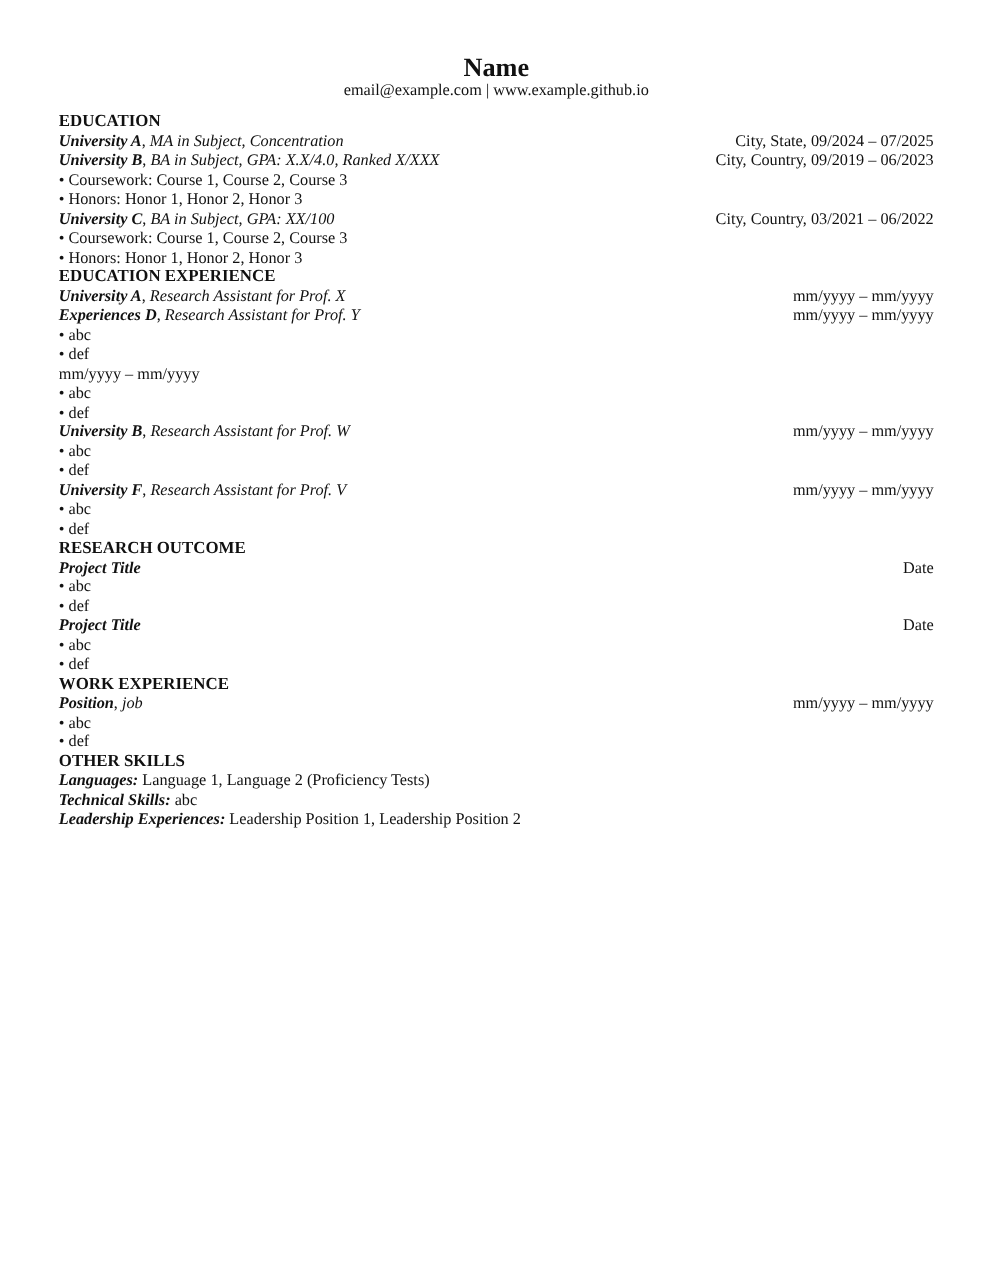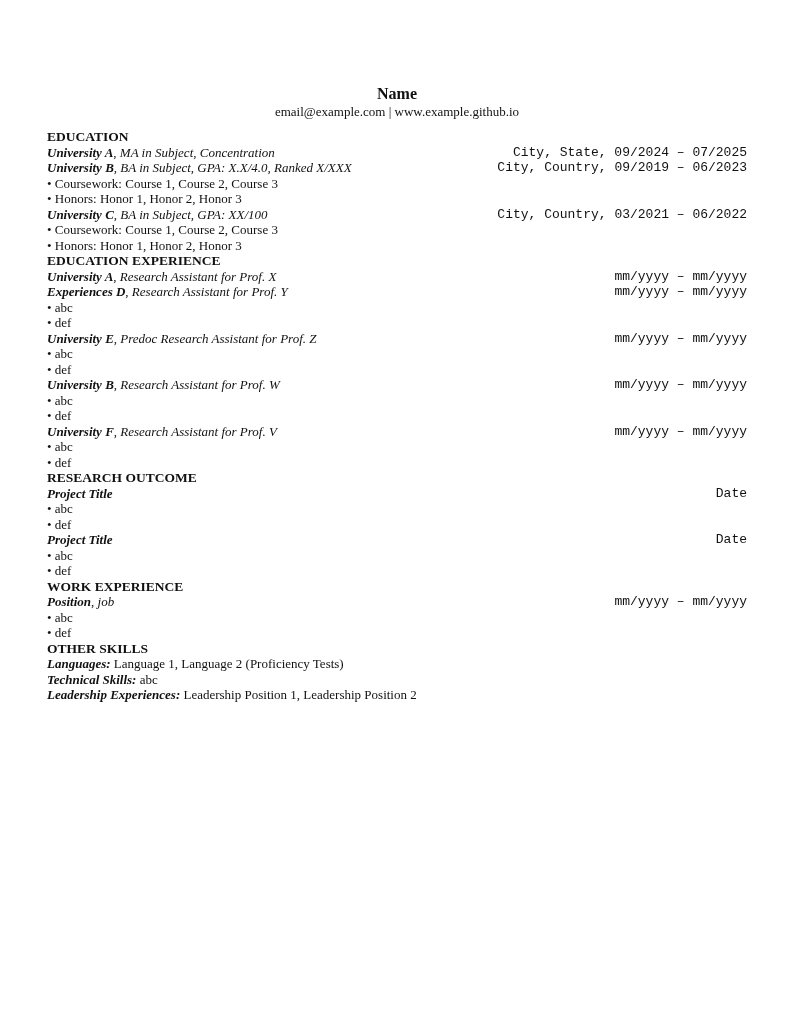--- a/index.html
+++ b/index.html
@@ -1,27 +1,27 @@
 <!DOCTYPE html>
 <html><head>
 <meta charset="utf-8">
 <style>
   html, body { margin: 0; padding: 0; background: #ffffff; }
   body { width: 794px; height: 1028px; position: relative; overflow: hidden;
          font-family: "DejaVu Serif", "Liberation Serif", serif; color: #111; }
   .page { position: absolute; left: 47px; top: 44px; width: 700px; }
   .header { text-align: center; margin-bottom: 9px; }
-  .name { font-family: "Liberation Serif", serif; font-weight: bold; font-size: 16px; line-height: 20px; margin-top: 40px; }
+  .name { font-family: "Liberation Serif", serif; font-weight: bold; font-size: 21px; line-height: 20px; }
   .contact { font-family: "Liberation Serif", serif; font-size: 13px; line-height: 16px; }
   .line { font-family: "Liberation Serif", serif; font-size: 13px; line-height: 15.5px; height: 15.5px;
           display: flex; justify-content: space-between; white-space: nowrap; }
   .sec { font-weight: bold; font-size: 13.5px; }
   .b { font-weight: bold; font-style: italic; }
   .i { font-style: italic; }
-  .right { text-align: right; font-family: Liberation Mono, monospace; }
+  .right { text-align: right; }
 </style>
 </head>
 <body>
 
 <div class="page">
   <div class="header">
     <div class="name">Name</div>
     <div class="contact">email@example.com | www.example.github.io</div>
   </div>
 
@@ -66,21 +66,20 @@
     <span><span class="b">Experiences D</span><span>, </span><span class="i">Research Assistant for Prof. Y</span></span>
     <span class="right">mm/yyyy – mm/yyyy</span>
   </div>
   <div class="line">
       <span>• abc</span>
     </div>
   <div class="line">
       <span>• def</span>
     </div>
   <div class="line">
-    <span><span class="b">University E</span><span>, </span><span class="i">Predoc Research Assistant for Prof. Z</span></span>
     <span class="right">mm/yyyy – mm/yyyy</span>
   </div>
   <div class="line">
       <span>• abc</span>
     </div>
   <div class="line">
       <span>• def</span>
     </div>
   <div class="line">
     <span><span class="b">University B</span><span>, </span><span class="i">Research Assistant for Prof. W</span></span>

